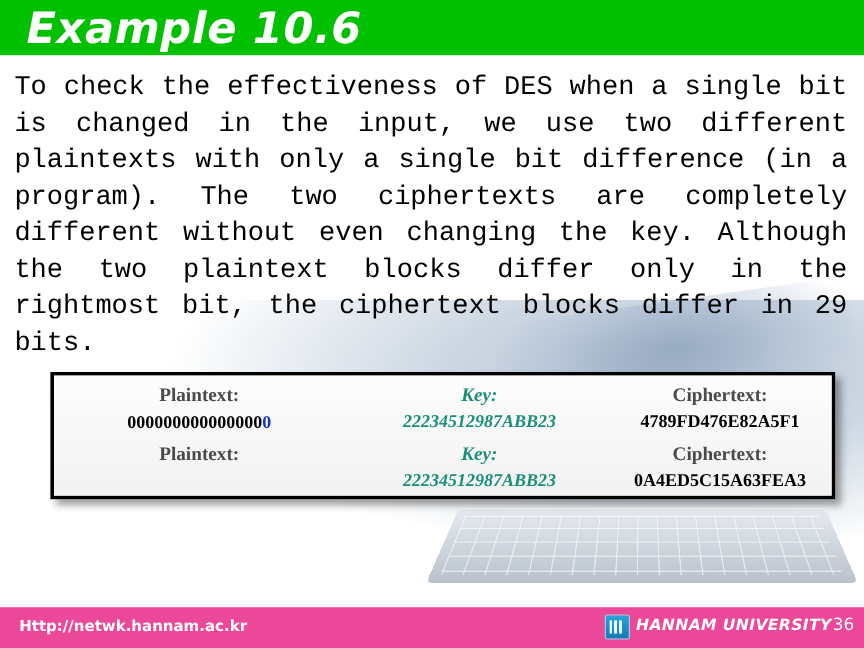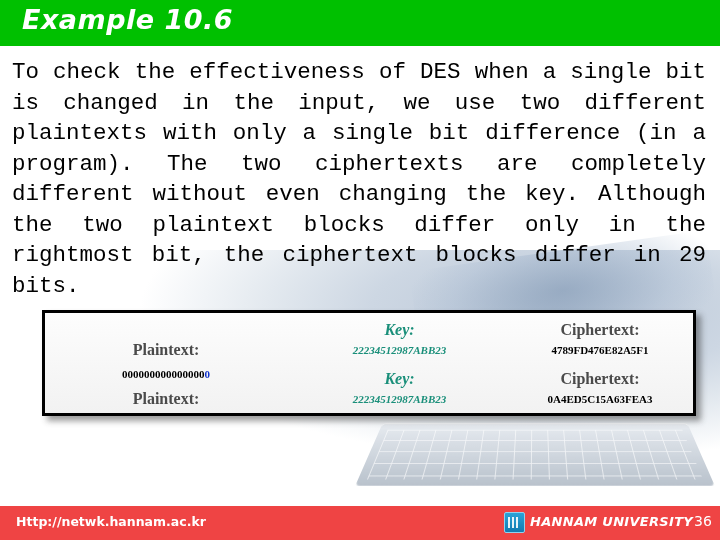--- a/index.html
+++ b/index.html
@@ -75,21 +75,21 @@
     background: #00c000;
     z-index: 5;
   }
   .title-text {
     position: absolute;
     left: 22px;
     top: 4px;
     font-family: "DejaVu Sans", sans-serif;
     font-style: italic;
     font-weight: bold;
-    font-size: 27px;
+    font-size: 36px;
     color: #ffffff;
     letter-spacing: 0.5px;
   }
 
   
   .body-text {
     position: absolute;
     left: 12px;
     top: 57px;
     width: 694px;
@@ -117,55 +117,55 @@
     position: relative;
     width: 100%;
     height: 100%;
     background: linear-gradient(180deg, #fdfdfd 0%, #f2f2f2 100%);
   }
   .fig-col {
     position: absolute;
     top: 0;
     height: 100%;
   }
-  .col-plain  { left: 6px;   width: 230px; margin-top: 20px; }
+  .col-plain  { left: 6px;   width: 230px; }
   .col-key    { left: 252px; width: 205px; font-style: italic; }
   .col-cipher { left: 455px; width: 200px; }
 
   .fig-row { position: absolute; width: 100%; text-align: center; }
   .row-a-label { top: 8px; }
   .row-a-value { top: 31px; }
   .row-b-label { top: 57px; }
   .row-b-value { top: 80px; }
 
   .fig-label {
     font-family: "Liberation Serif", serif;
     font-weight: bold;
     font-size: 16px;
     color: #4a4a4a;
   }
   .fig-label.key-label { color: #1a8f7a; }
   .fig-value {
     font-family: "Liberation Serif", serif;
     font-weight: bold;
-    font-size: 11px;
+    font-size: 15px;
     color: #000000;
     white-space: nowrap;
   }
   .fig-value.key-value { color: #1a8f7a; }
   .hl-bit { color: #1133cc; }
 
   
   .footer-bar {
     position: absolute;
     left: 0;
     bottom: 0;
     width: 720px;
     height: 34px;
-    background: #ef4444;
+    background: #ec4899;
     z-index: 7;
   }
   .footer-url {
     position: absolute;
     left: 16px;
     top: 8px;
     font-family: "DejaVu Sans", sans-serif;
     font-weight: bold;
     font-size: 12.5px;
     color: #ffffff;

